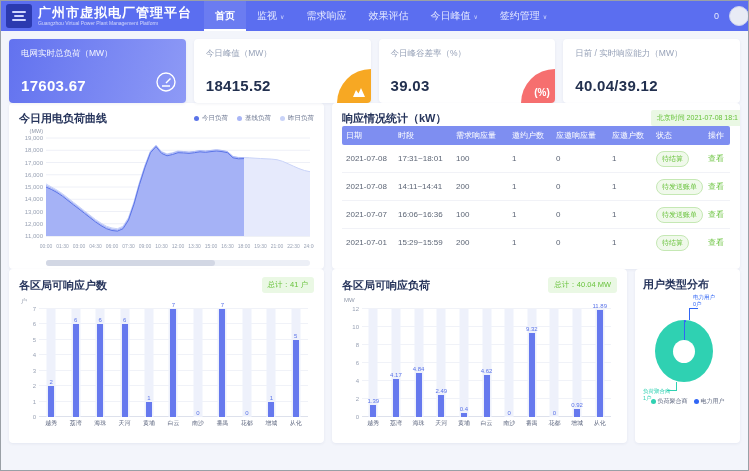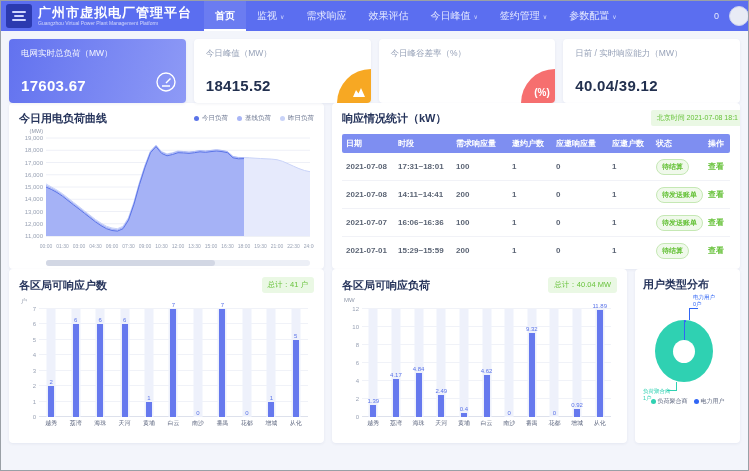--- a/index.html
+++ b/index.html
@@ -42,21 +42,21 @@
   .legend .li{display:flex;align-items:center;gap:3px;cursor:pointer;}
   .dot{width:5px;height:5px;border-radius:50%;display:inline-block;}
   .ax{font-size:6px;fill:#9aa3b5;}
   .ax2{font-size:5px;fill:#9aa3b5;}
   .unit{font-size:5.5px;fill:#8d96a8;}
   .slider{height:6px;background:#eceff6;border-radius:3px;margin:3px 4px 0 27px;position:relative;cursor:pointer;}
   .slider .fill{position:absolute;left:0;top:0;bottom:0;width:64%;background:#d2d7e4;border-radius:3px;}
   
   .resp-panel{flex:1;padding:8px 10px;position:relative;overflow:hidden;}
   .time-badge{position:absolute;top:7px;right:-4px;background:#eaf8e4;color:#67c23a;font-size:7px;padding:3px 6px;border-radius:2px;white-space:nowrap;}
-  .tbl{margin-top:8px;font-size:8px;font-weight:bold;}
+  .tbl{font-size:8px;}
   .thead,.trow{display:grid;grid-template-columns:52px 58px 56px 44px 56px 44px 52px 1fr;align-items:center;padding:0 4px;}
   .thead{background:#7e8ef1;color:#fff;height:19px;border-radius:2px;}
   .thead span{white-space:nowrap;}
   .trow{height:27px;border-bottom:1px solid #f1f2f7;color:#5c6575;}
   .trow:last-child{border-bottom:none;}
   .pill{display:inline-block;justify-self:start;padding:2px 5px;border:1px solid #c5e8b4;background:#f0f9eb;color:#67c23a;border-radius:8px;font-size:7px;white-space:nowrap;}
   .view{color:#67c23a;cursor:pointer;}
   
   .row3{display:flex;gap:8px;height:174px;}
   .bar-panel{padding:8px 10px;position:relative;}
@@ -118,24 +118,20 @@
           <span>效果评估</span>
         </div>
       <div class="nav-item">
           <span>今日峰值</span>
           <span class="caret">∨</span>
         </div>
       <div class="nav-item">
           <span>签约管理</span>
           <span class="caret">∨</span>
         </div>
-      <div class="nav-item">
-          <span>参数配置</span>
-          <span class="caret">∨</span>
-        </div>
     </div>
     <div class="nav-right">
       <span class="notif">0</span>
       <span class="avatar"></span>
     </div>
   </div>
 
   <div class="content">
 
     <div class="kpi-row">
@@ -154,20 +150,21 @@
         <div class="label">今日峰值（MW）</div>
         <div class="value">18415.52</div>
         <span class="corner" style="background: rgb(247, 168, 35);">
           <svg width="14" height="11" viewBox="0 0 14 11">
               <path d="M1 10 L4 3 L6.5 6.5 L9 1 L13 10 Z" fill="#fff"></path>
             </svg>
         </span>
       </div>
       <div class="kpi panel">
         <div class="label">今日峰谷差率（%）</div>
+        <div class="value">39.03</div>
         <span class="corner" style="background: rgb(246, 111, 111);">
           <svg width="16" height="12" viewBox="0 0 16 12">
               <text x="8" y="10" text-anchor="middle" font-size="10" fill="#fff" font-weight="bold">(%)</text>
             </svg>
         </span>
       </div>
       <div class="kpi panel">
         <div class="label">日前 / 实时响应能力（MW）</div>
         <div class="value">40.04/39.12</div>
       </div>

